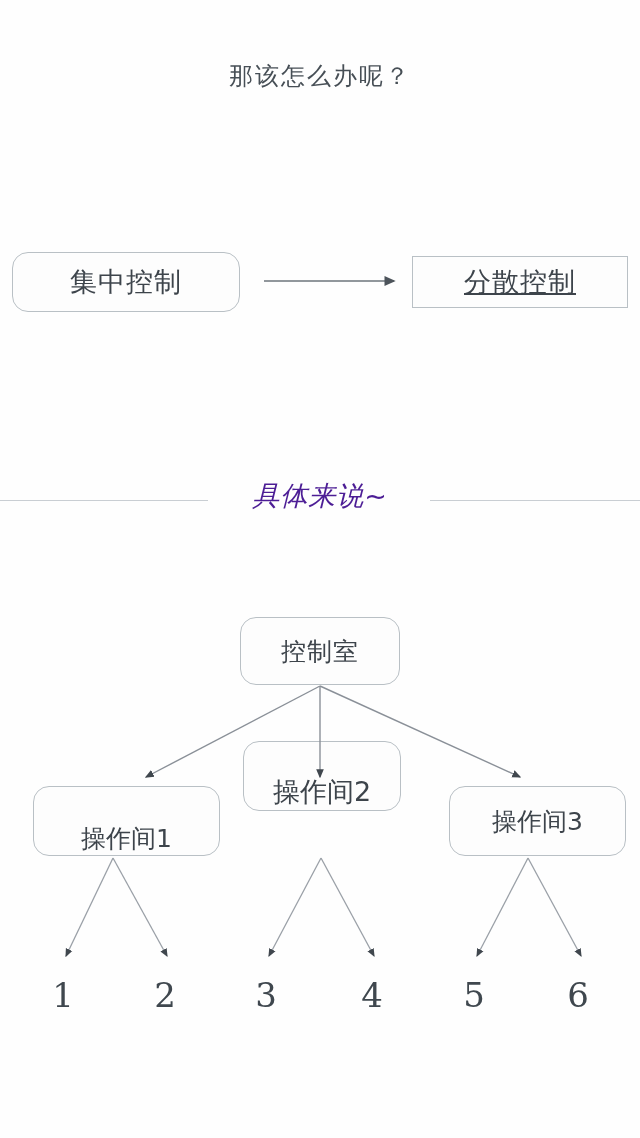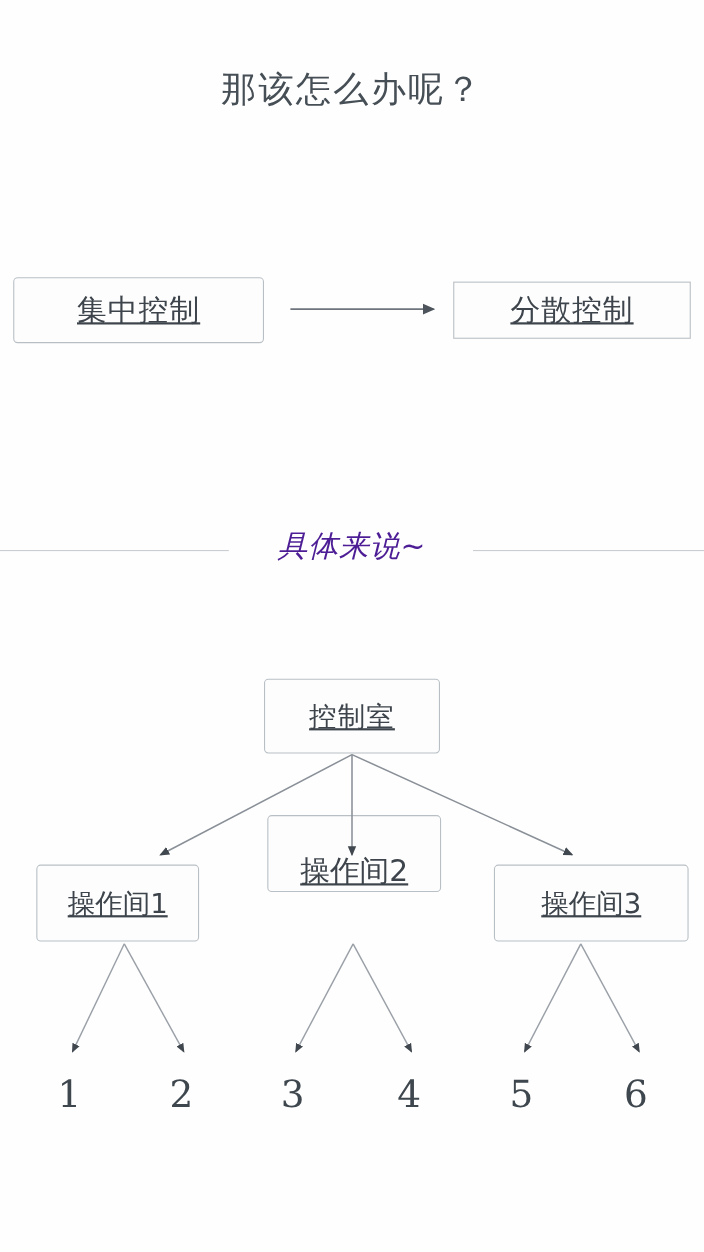--- a/index.html
+++ b/index.html
@@ -22,56 +22,56 @@
     height: 1138px;
   }
 
   
   .title {
     position: absolute;
     left: 0;
     top: 60px;
     width: 640px;
     text-align: center;
-    font-size: 32px;
+    font-size: 24px;
     letter-spacing: 2px;
     color: #474f56;
     font-weight: 500;
     font-family: "DejaVu Sans", "Liberation Sans", sans-serif;
   }
 
   
   .node {
     position: absolute;
     box-sizing: border-box;
     background: #fdfdfd;
     border: 1.5px solid #b9c0c5;
     display: flex;
     align-items: center;
     justify-content: center;
     color: #3d444b;
     font-family: "DejaVu Sans", "Liberation Sans", sans-serif;
     font-weight: 500;
   }
-  .node.rounded { border-radius: 4px; text-decoration: underline; }
+  .node.rounded { border-radius: 16px; }
   .node.square  { border-radius: 0; }
 
   #box-centralized {
     left: 12px;  top: 252px;  width: 228px; height: 60px;
     font-size: 27px; letter-spacing: 1px;
   }
   #box-distributed {
     left: 412px; top: 256px;  width: 216px; height: 52px;
     font-size: 27px; letter-spacing: 1px; text-decoration: underline;
   }
   #box-control-room {
     left: 240px; top: 617px;  width: 160px; height: 68px;
     font-size: 25px; letter-spacing: 1px;
   }
-  #box-op-1 { left: 33px;  top: 786px; width: 148px; height: 70px; font-size: 25px; }
+  #box-op-1 { left: 33px;  top: 786px; width: 187px; height: 70px; font-size: 25px; align-items: flex-end; }
   #box-op-2 { left: 243px; top: 741px; width: 158px; height: 70px; font-size: 27px; align-items: flex-end; }
   #box-op-3 { left: 449px; top: 786px; width: 177px; height: 70px; font-size: 25px; }
 
   
   .divider-wrap {
     position: absolute;
     left: 0;
     top: 478px;
     width: 640px;
     height: 46px;

